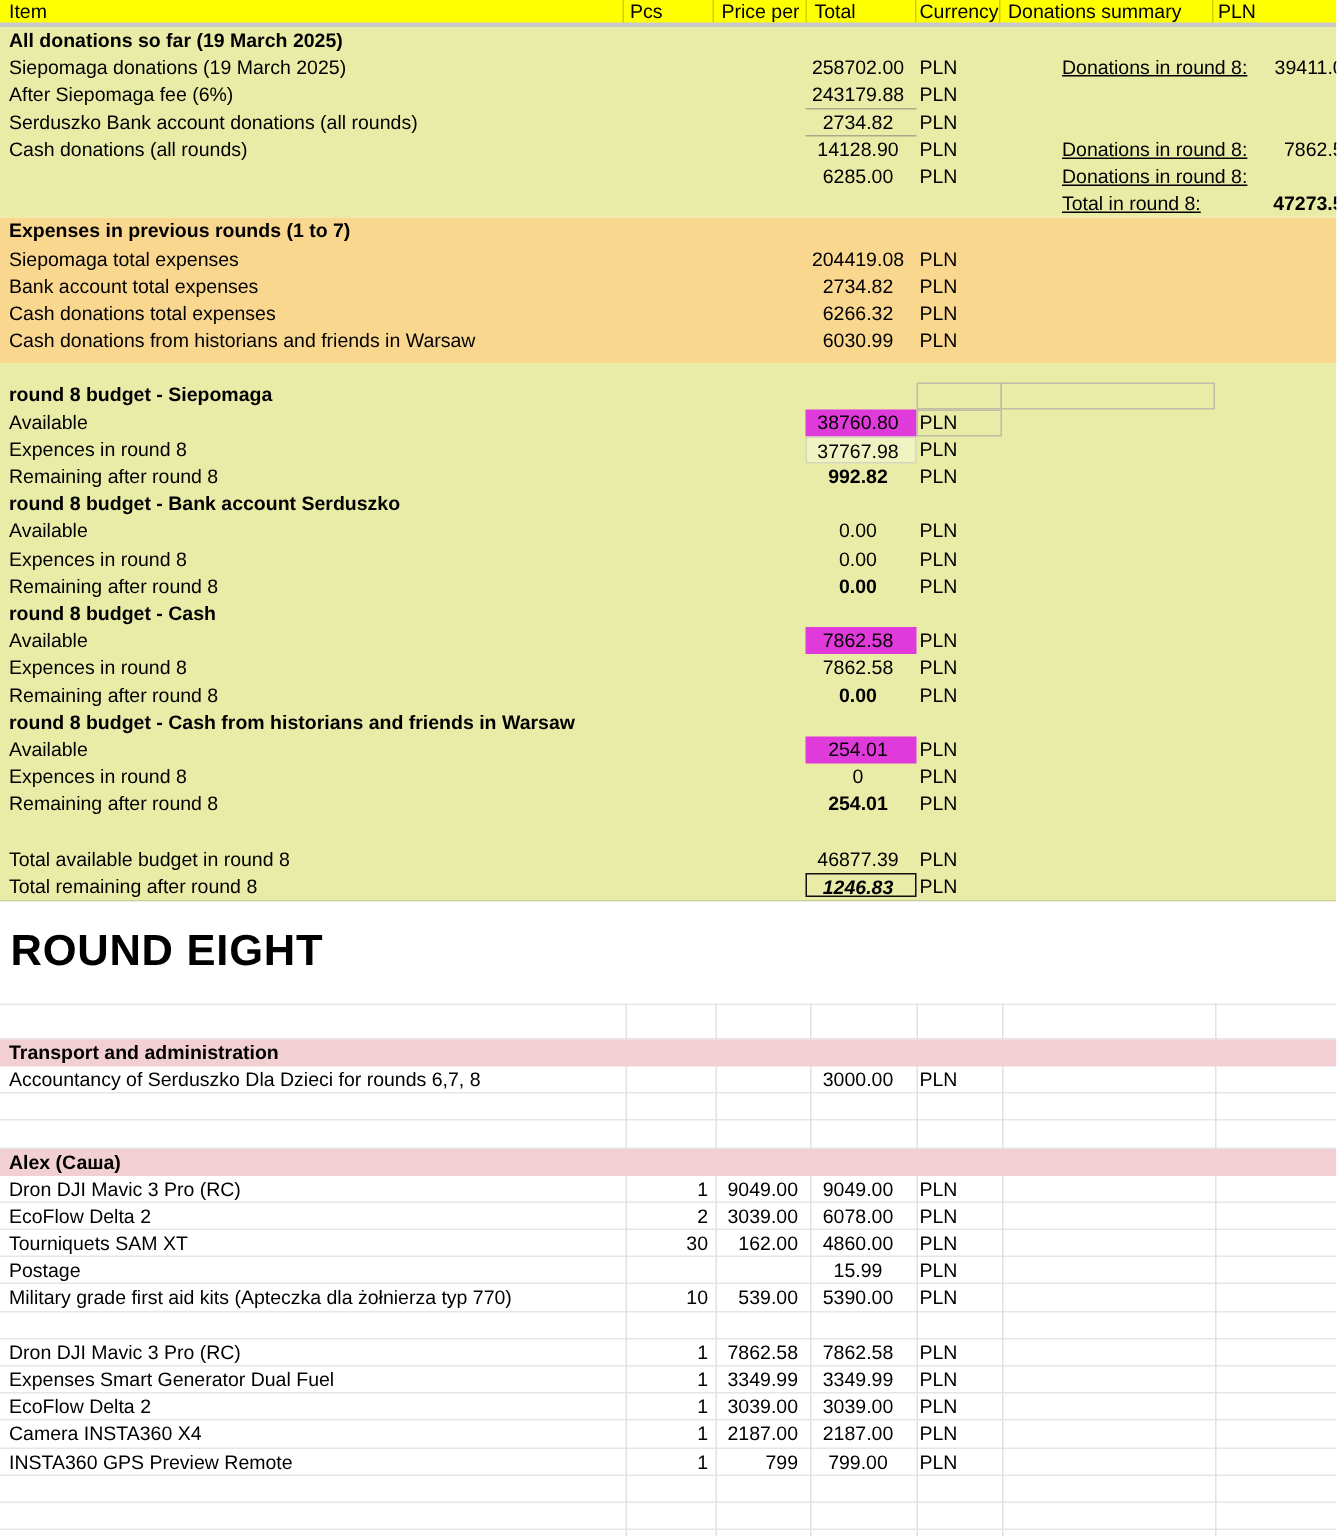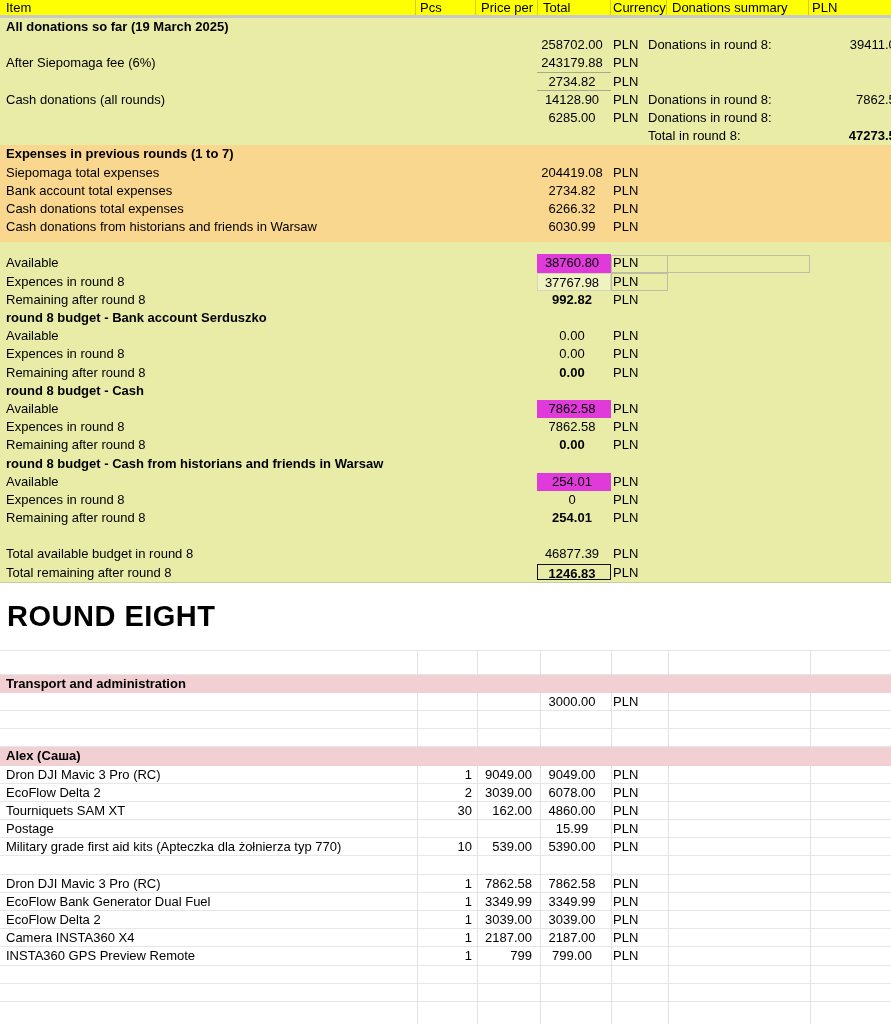--- a/index.html
+++ b/index.html
@@ -17,28 +17,28 @@
   .sect{position:relative;}
   #sect-donations{background:var(--c-green,#E8ECA7);}
   #sect-expenses{background:var(--c-orange,#FAD78E);padding-bottom:6px;}
   #sect-budget{background:var(--c-green,#E8ECA7);padding-top:12.2px;border-bottom:1px solid #CACB9E;}
   .srow{position:relative;height:18.2px;line-height:18.4px;}
   .c-item{position:absolute;left:6px;top:0;bottom:0;white-space:nowrap;}
   .c-pcs{position:absolute;left:417px;width:55px;top:0;bottom:0;text-align:right;}
   .c-price{position:absolute;left:477px;width:55px;top:0;bottom:0;text-align:right;}
   .c-total{position:absolute;left:537px;width:74px;top:0;bottom:0;text-align:center;padding-right:4px;box-sizing:border-box;}
   .c-cur{position:absolute;left:613px;width:52px;top:0;bottom:0;}
-  .c-sumlabel{position:absolute;left:648px;width:135px;top:0;bottom:0;white-space:nowrap;}
+  .c-sumlabel{position:absolute;left:708px;width:135px;top:0;bottom:0;white-space:nowrap;text-decoration:underline;}
   .c-sumval{position:absolute;left:810px;width:93px;top:0;bottom:0;text-align:right;white-space:nowrap;}
   .b{font-weight:bold;}
   .t-magenta{background:var(--c-magenta,#E03ADB);}
   .t-underline{border-bottom:1px solid #A9A98C;}
   .t-faintbox{background:rgba(255,255,255,.3);border:1px solid #D6D6BC;}
   .t-bold{font-weight:bold;}
-  .t-blackbox{border:1.5px solid #111;font-weight:bold;height:16.5px;}
+  .t-blackbox{border:1.5px solid #111;font-weight:bold;height:16.5px;font-style:italic;}
   
   .ovl{position:absolute;border:1px solid #BDBDA5;box-sizing:border-box;}
   
   #round8{position:relative;height:461px;background:#fff;}
   #r8-title{height:67.6px;box-sizing:border-box;padding:17px 0 0 7px;font-size:29px;font-weight:bold;letter-spacing:.5px;}
   .wrow{position:relative;height:18.2px;line-height:18.4px;border-bottom:1px solid #E6E6E6;box-sizing:border-box;}
   .wrow.tall{height:24.2px;border-top:1px solid #E6E6E6;}
   .wrow.band{background:var(--c-pink,#F1CFD3);font-weight:bold;border-bottom:none;z-index:2;}
   .vline{position:absolute;top:67.6px;bottom:0;width:1px;background:#E2E2E2;z-index:1;}
 </style>
@@ -61,31 +61,33 @@
     <div class="hdiv" style="left:610px"></div>
     <div class="hdiv" style="left:666px"></div>
     <div class="hdiv" style="left:808px"></div>
   </div>
 
   <div class="sect" id="sect-donations">
       <div class="srow">
         <div class="c-item b">All donations so far (19 March 2025)</div>
       </div>
       <div class="srow">
+        <div class="c-item">Siepomaga donations (19 March 2025)</div>
         <div class="c-total">258702.00</div>
         <div class="c-cur">PLN</div>
         <div class="c-sumlabel">Donations in round 8:</div>
         <div class="c-sumval">39411.00</div>
       </div>
       <div class="srow">
         <div class="c-item">After Siepomaga fee (6%)</div>
         <div class="c-total t-underline">243179.88</div>
         <div class="c-cur">PLN</div>
       </div>
       <div class="srow">
+        <div class="c-item">Serduszko Bank account donations (all rounds)</div>
         <div class="c-total t-underline">2734.82</div>
         <div class="c-cur">PLN</div>
       </div>
       <div class="srow">
         <div class="c-item">Cash donations (all rounds)</div>
         <div class="c-total">14128.90</div>
         <div class="c-cur">PLN</div>
         <div class="c-sumlabel">Donations in round 8:</div>
         <div class="c-sumval">7862.58</div>
       </div>
@@ -118,20 +120,23 @@
         <div class="c-total">6266.32</div>
         <div class="c-cur">PLN</div>
       </div>
       <div class="srow">
         <div class="c-item">Cash donations from historians and friends in Warsaw</div>
         <div class="c-total">6030.99</div>
         <div class="c-cur">PLN</div>
       </div>
     </div>
   <div class="sect" id="sect-budget">
+      <div class="srow">
+        <div class="c-item b">round 8 budget - Siepomaga</div>
+      </div>
       <div class="srow">
         <div class="c-item">Available</div>
         <div class="c-total t-magenta">38760.80</div>
         <div class="c-cur">PLN</div>
       </div>
       <div class="srow">
         <div class="c-item">Expences in round 8</div>
         <div class="c-total t-faintbox">37767.98</div>
         <div class="c-cur">PLN</div>
       </div>
@@ -212,20 +217,21 @@
   <div class="ovl" style="left:611px;top:272.8px;width:57px;height:18.2px;"></div>
 
   <div id="round8">
     <div id="r8-title">ROUND EIGHT</div>
     <div id="r8-rows">
         <div class="wrow tall"></div>
         <div class="wrow band">
           <div class="c-item">Transport and administration</div>
         </div>
         <div class="wrow">
+          <div class="c-item">Accountancy of Serduszko Dla Dzieci for rounds 6,7, 8</div>
           <div class="c-total">3000.00</div>
           <div class="c-cur">PLN</div>
         </div>
         <div class="wrow"></div>
         <div class="wrow"></div>
         <div class="wrow band">
           <div class="c-item">Alex (Саша)</div>
         </div>
         <div class="wrow">
           <div class="c-item">Dron DJI Mavic 3 Pro (RC)</div>
@@ -262,21 +268,21 @@
         </div>
         <div class="wrow"></div>
         <div class="wrow">
           <div class="c-item">Dron DJI Mavic 3 Pro (RC)</div>
           <div class="c-pcs">1</div>
           <div class="c-price">7862.58</div>
           <div class="c-total">7862.58</div>
           <div class="c-cur">PLN</div>
         </div>
         <div class="wrow">
-          <div class="c-item">EcoFlow Bank Generator Dual Fuel</div>
+          <div class="c-item">Expenses Smart Generator Dual Fuel</div>
           <div class="c-pcs">1</div>
           <div class="c-price">3349.99</div>
           <div class="c-total">3349.99</div>
           <div class="c-cur">PLN</div>
         </div>
         <div class="wrow">
           <div class="c-item">EcoFlow Delta 2</div>
           <div class="c-pcs">1</div>
           <div class="c-price">3039.00</div>
           <div class="c-total">3039.00</div>

